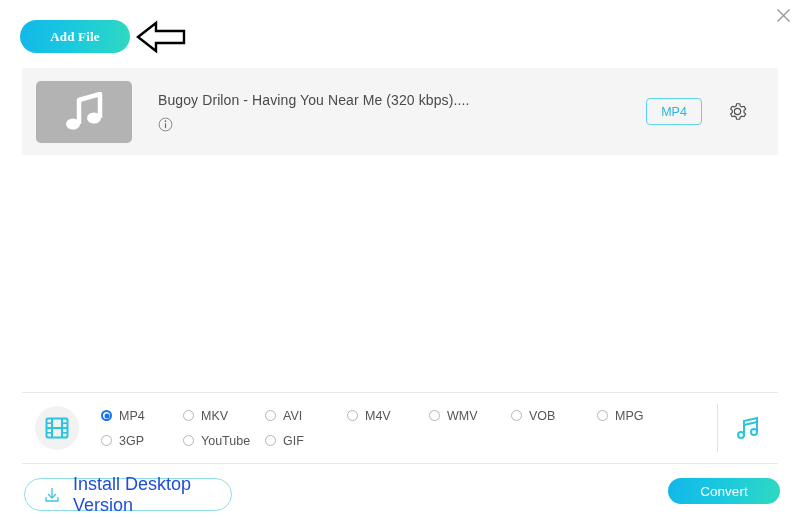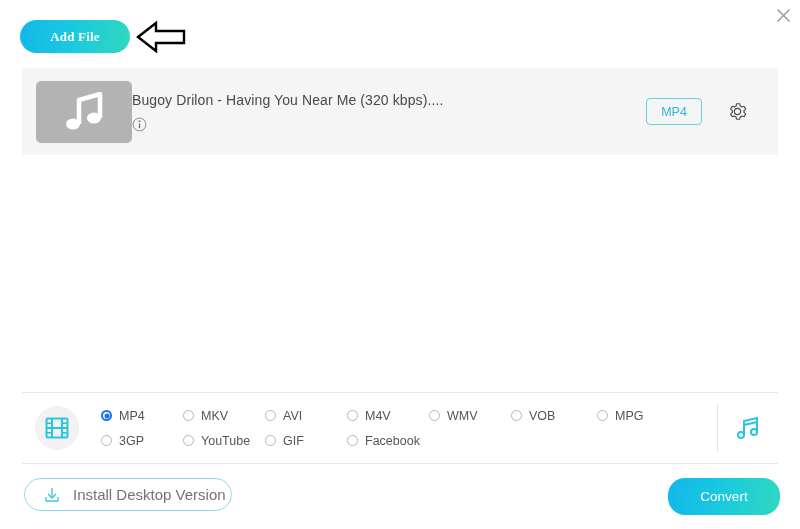--- a/index.html
+++ b/index.html
@@ -76,20 +76,21 @@
     height: 62px;
     margin-left: 14px;
     border-radius: 5px;
     background: #b3b3b3;
     display: flex;
     align-items: center;
     justify-content: center;
     flex: 0 0 auto;
   }
   .file-meta {
+    margin-left: 26px;
     flex: 1 1 auto;
     min-width: 0;
   }
   .file-name {
     font-size: 14px;
     color: #4a4a4a;
     white-space: nowrap;
     overflow: hidden;
     letter-spacing: .1px;
   }
@@ -219,29 +220,29 @@
     box-sizing: border-box;
   }
   .install-icon {
     margin-left: 18px;
     margin-right: 12px;
     display: flex;
     align-items: center;
     flex: 0 0 auto;
   }
   .install-label {
-    font-size: 15px;
-    color: #737373;
+    font-size: 18px;
+    color: #1d4ed8;
   }
   .convert-btn {
     position: absolute;
     right: 20px;
     top: 478px;
     width: 112px;
-    height: 37px;
+    height: 26px;
     border: none;
     border-radius: 17px;
     background: linear-gradient(100deg, #12b7e8 0%, #19c8e0 45%, #2fd9c0 100%);
     color: #ffffff;
     font-size: 13.5px;
     display: flex;
     align-items: center;
     justify-content: center;
     cursor: pointer;
   }
@@ -341,24 +342,20 @@
       <span>3GP</span>
     </label>
     <label class="radio-opt">
       <span class="radio-dot"></span>
       <span>YouTube</span>
     </label>
     <label class="radio-opt">
       <span class="radio-dot"></span>
       <span>GIF</span>
     </label>
-    <label class="radio-opt">
-      <span class="radio-dot"></span>
-      <span>Facebook</span>
-    </label>
   </div>
 
   <div class="bar-divider"></div>
 
   <div class="audio-btn">
     <svg width="28" height="28" viewBox="0 0 28 28">
       <path d="M10 21 L10 7 L23 4 L23 18" fill="none" stroke="#29c5e0" stroke-width="2"></path>
       <line x1="10" y1="11" x2="23" y2="8" stroke="#29c5e0" stroke-width="2"></line>
       <circle cx="7" cy="21" r="3" fill="none" stroke="#29c5e0" stroke-width="2"></circle>
       <circle cx="20" cy="18" r="3" fill="none" stroke="#29c5e0" stroke-width="2"></circle>

